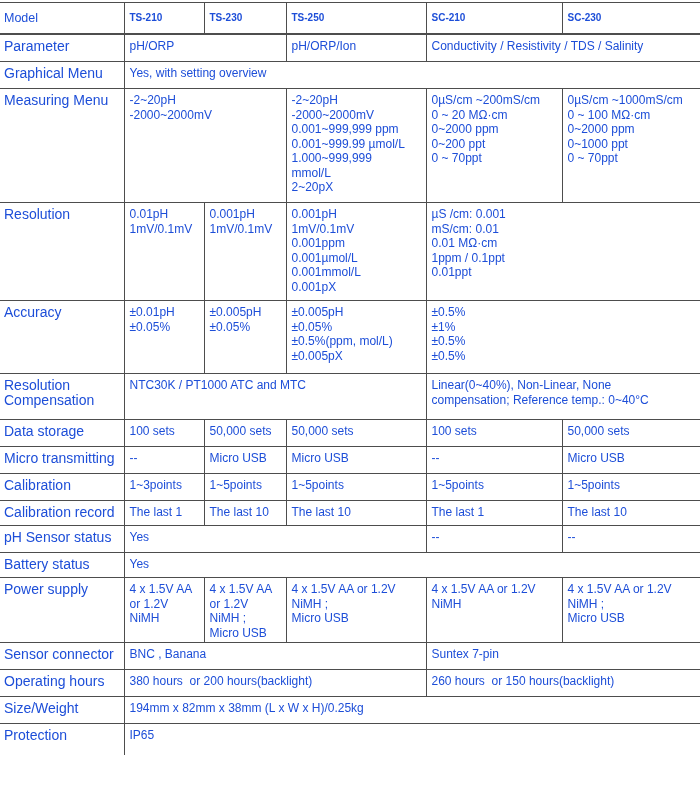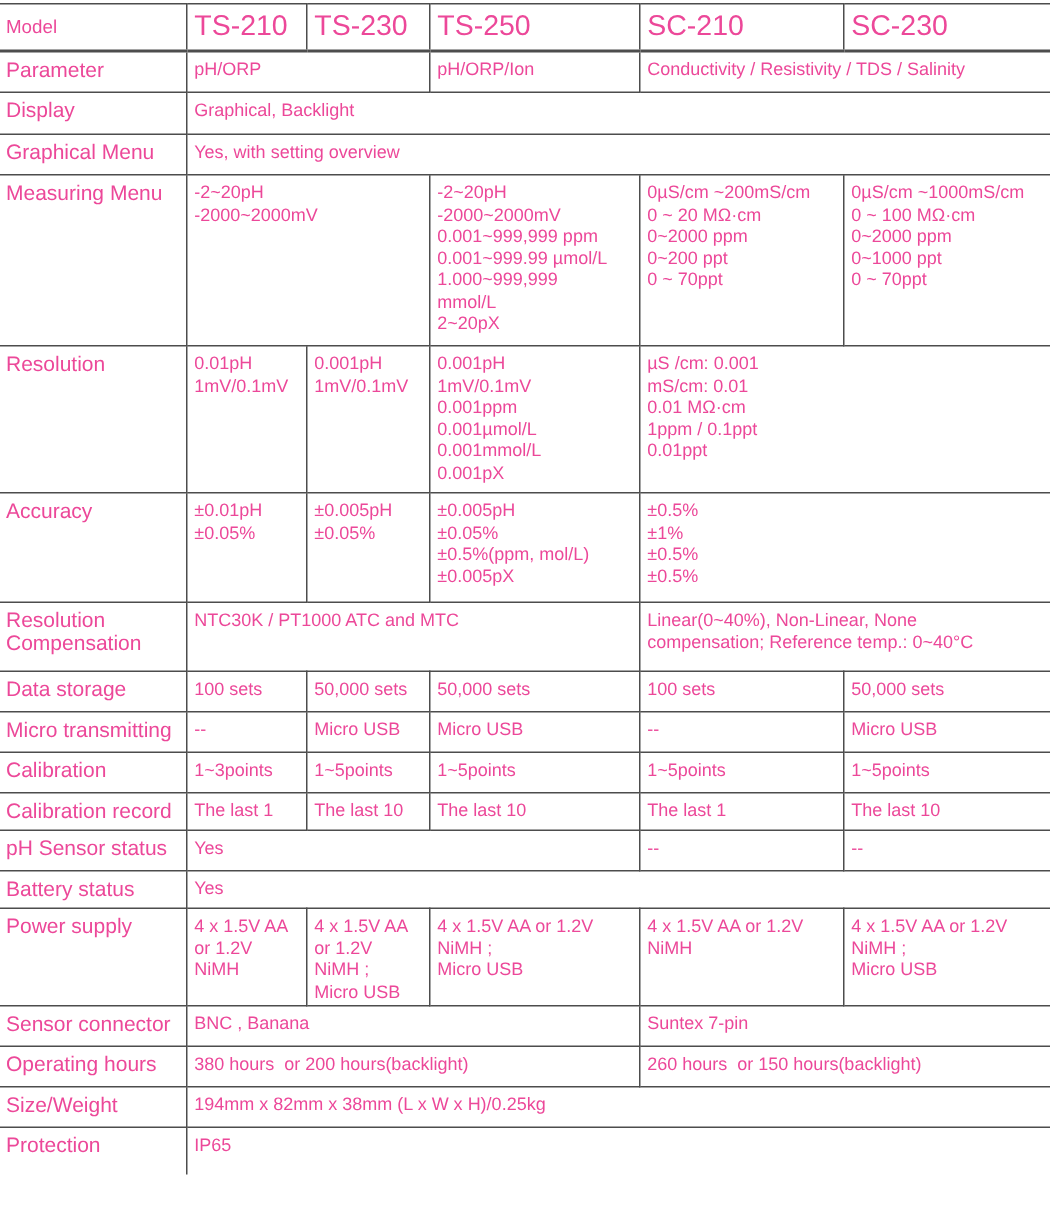--- a/index.html
+++ b/index.html
@@ -1,21 +1,21 @@
 <!DOCTYPE html>
 <html><head>
 <meta charset="utf-8">
 <style>
   html, body { margin: 0; padding: 0; background: #ffffff; }
   .page {
     width: 700px;
     height: 804px;
     background: #ffffff;
     font-family: "Liberation Sans", "DejaVu Sans", sans-serif;
-    color: #ec4899;
+    color: #1d4ed8;
     padding-top: 2px;
     box-sizing: border-box;
     overflow: hidden;
   }
   table.spec {
     border-collapse: collapse;
     table-layout: fixed;
     width: 700px;
   }
   table.spec td {
@@ -30,22 +30,22 @@
   }
   table.spec td:first-child {
     border-left: none;
     font-size: 14px;
     padding-left: 4px;
   }
   table.spec td:last-child {
     border-right: none;
   }
   tr.header-row td {
-    font-weight: normal;
-    font-size: 19px;
+    font-weight: bold;
+    font-size: 10px;
     padding-top: 8px;
     border-bottom: 2px solid #4d4d4d;
   }
   tr.header-row td:first-child {
     font-weight: normal;
     font-size: 12.5px;
   }
   tr.last-row td {
     border-bottom: none;
   }
@@ -74,24 +74,20 @@
       <td>SC-230</td>
     </tr>
 
     <tr style="height:28px">
       <td>Parameter</td>
       <td colspan="2">pH/ORP</td>
       <td>pH/ORP/Ion</td>
       <td colspan="2">Conductivity / Resistivity / TDS / Salinity</td>
     </tr>
 
-    <tr style="height:28px">
-      <td>Display</td>
-      <td colspan="5">Graphical, Backlight</td>
-    </tr>
 
     <tr style="height:27px">
       <td>Graphical Menu</td>
       <td colspan="5">Yes, with setting overview</td>
     </tr>
 
     <tr style="height:114px">
       <td>Measuring Menu</td>
       <td colspan="2">-2~20pH
 -2000~2000mV</td>

